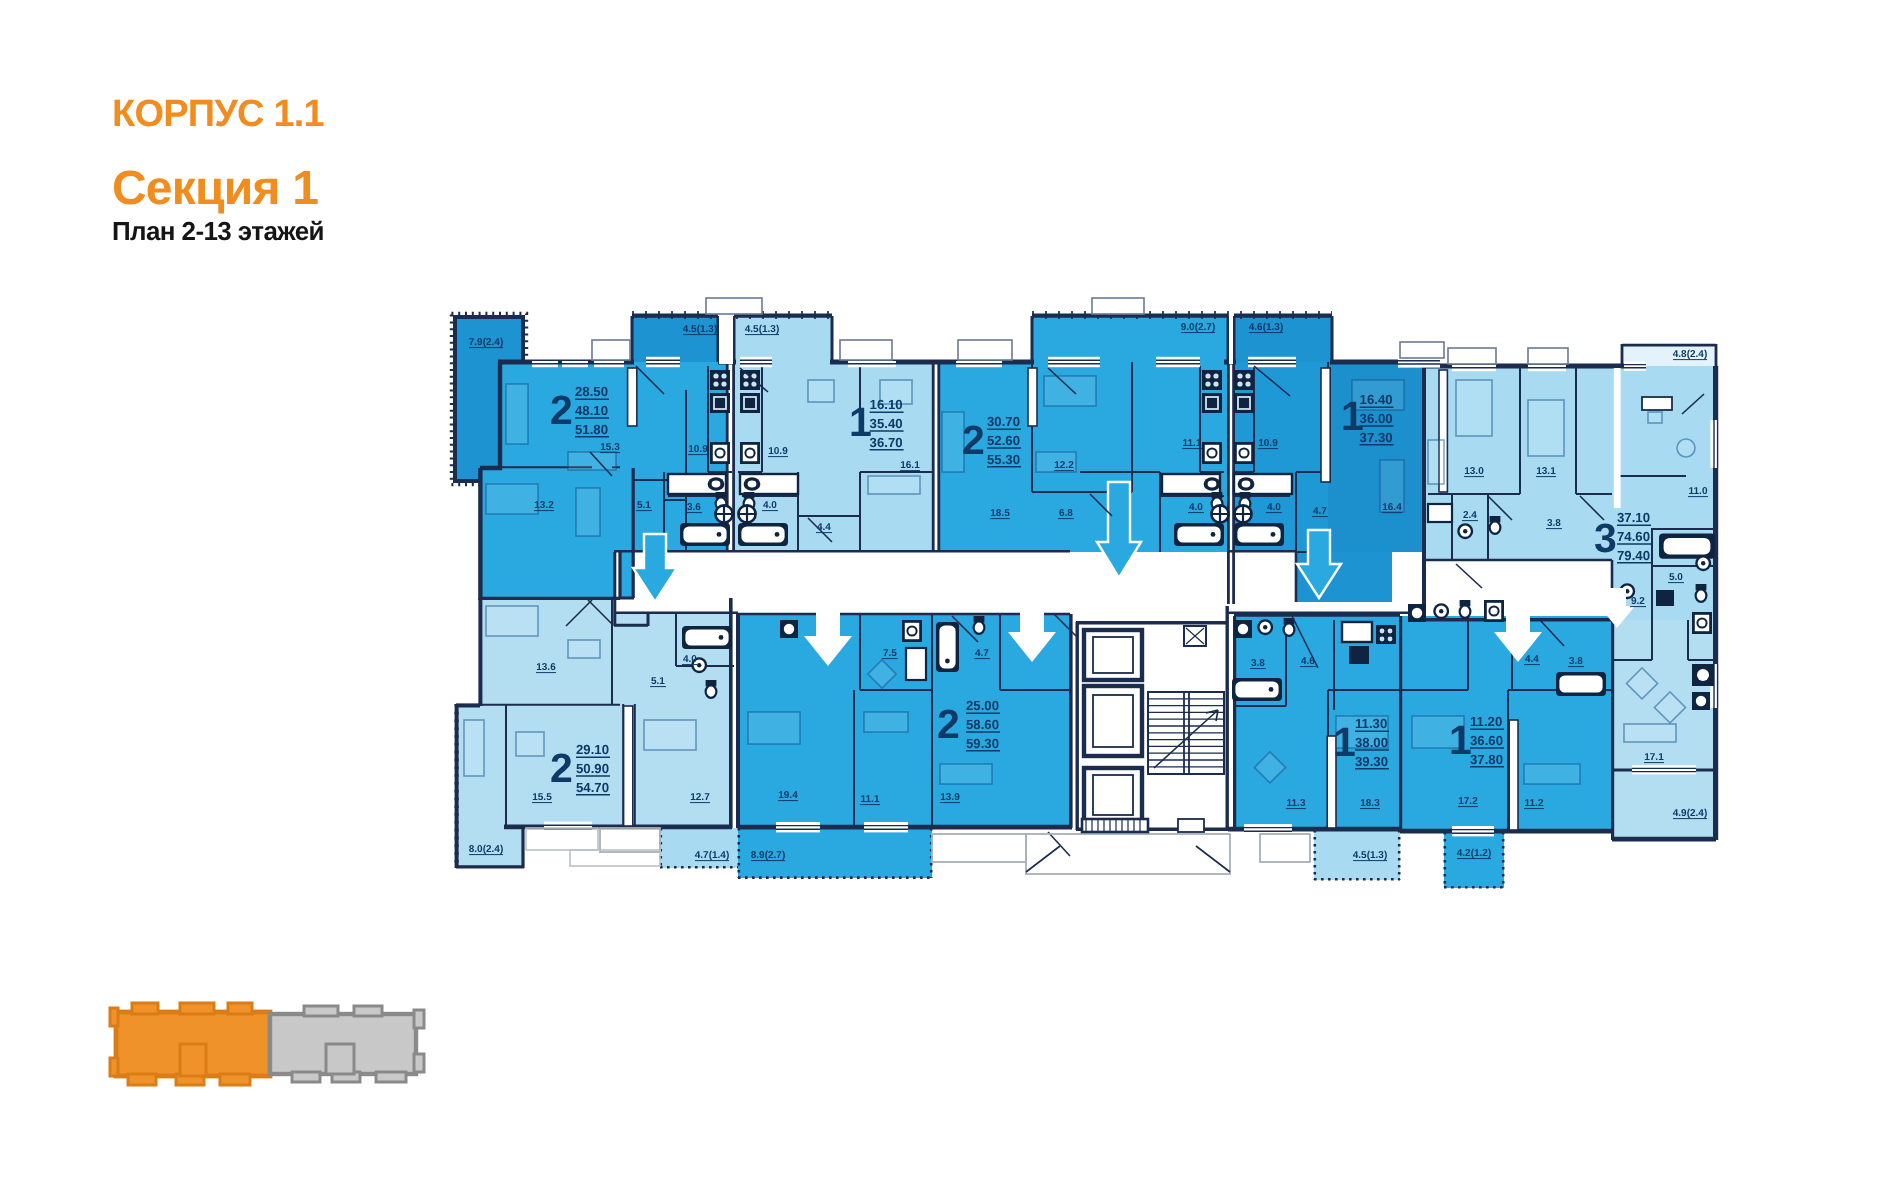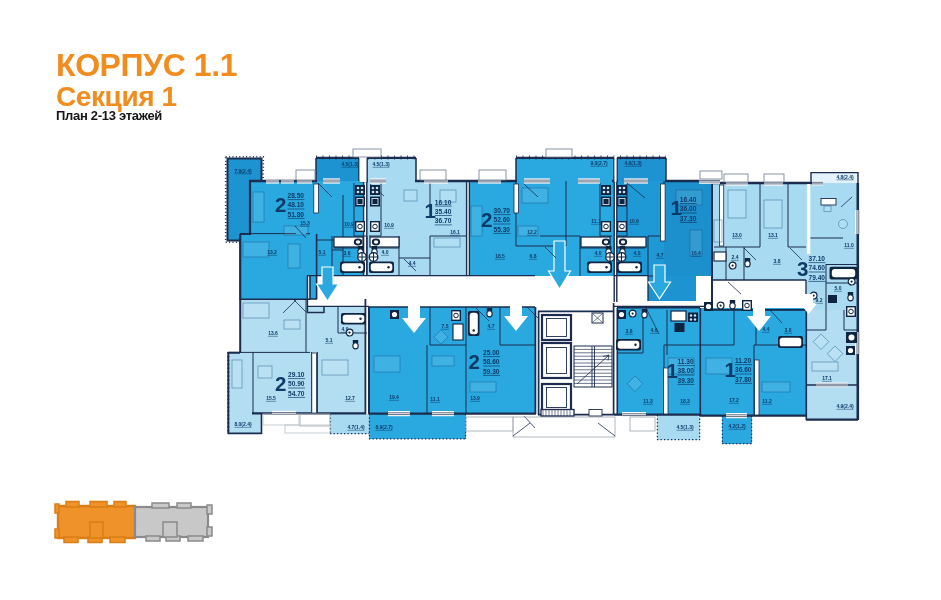--- a/index.html
+++ b/index.html
@@ -2,23 +2,23 @@
 <html><head>
 <meta charset="utf-8">
 <style>
 html,body{margin:0;padding:0;background:#fff;width:941px;height:600px;overflow:hidden;
 font-family:"Liberation Sans",sans-serif;}
 .abs{position:absolute;}
 </style>
 </head>
 <body>
 
-<div class="abs" style="left:56px;top:47px;font-size:32px;font-weight:bold;color:#f18c1f;letter-spacing:-0.4px;">КОРПУС 1.1</div>
-
-<div class="abs" style="left:56px;top:81px;font-size:28px;font-weight:bold;color:#f18c1f;letter-spacing:-0.4px;">Секция 1</div>
+<div class="abs" style="left:56px;top:47px;font-size:19px;font-weight:bold;color:#f18c1f;letter-spacing:-0.4px;">КОРПУС 1.1</div>
+
+<div class="abs" style="left:56px;top:81px;font-size:24px;font-weight:bold;color:#f18c1f;letter-spacing:-0.4px;">Секция 1</div>
 
 <div class="abs" style="left:56px;top:108px;font-size:13px;font-weight:bold;color:#151515;letter-spacing:-0.3px;">План 2-13 этажей</div>
 <svg class="abs" style="left:0;top:0" width="941" height="600" viewBox="0 0 941 600">
 <defs>
 <g id="stovecol">
   <rect x="0" y="0" width="10" height="10" fill="#0f2440"></rect>
   <circle cx="3" cy="3" r="1.3" fill="#cfe4f2"></circle>
         <circle cx="7" cy="3" r="1.3" fill="#cfe4f2"></circle>
   <circle cx="3" cy="7" r="1.3" fill="#cfe4f2"></circle>
         <circle cx="7" cy="7" r="1.3" fill="#cfe4f2"></circle>

